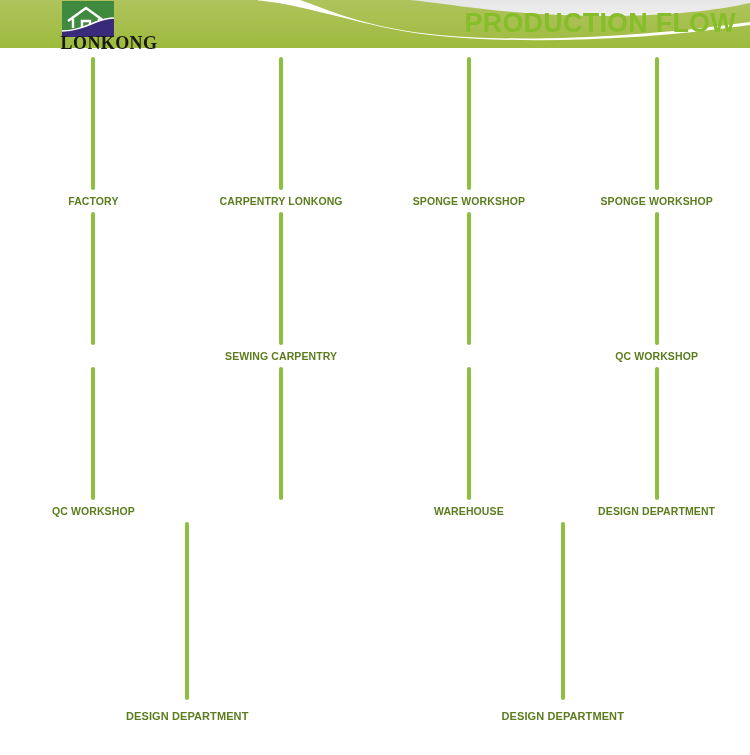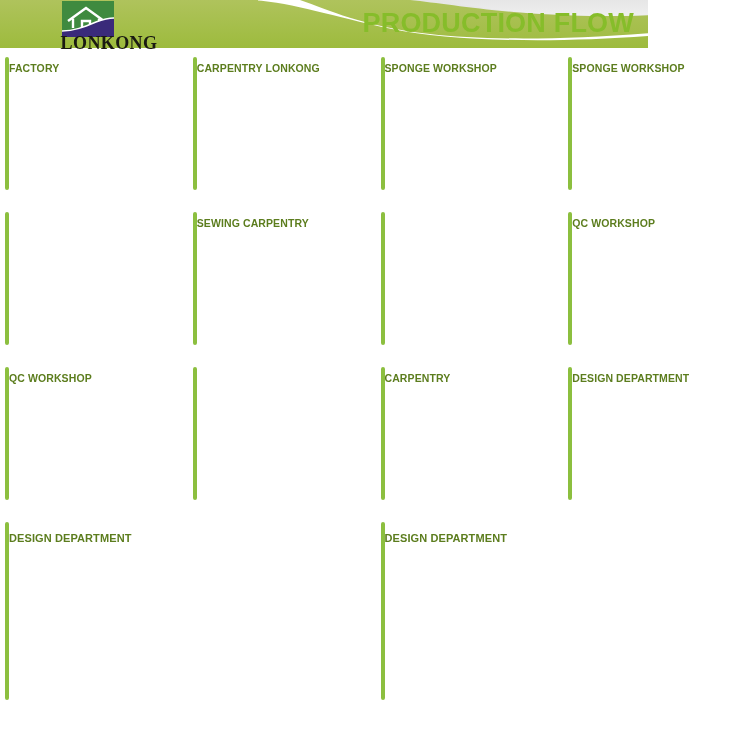--- a/index.html
+++ b/index.html
@@ -7,21 +7,21 @@
   html, body {
     width: 750px; height: 755px;
     background: #ffffff;
     font-family: "Liberation Sans", sans-serif;
     overflow: hidden;
   }
 
   
   .header {
     position: relative;
-    width: 648px;
+    width: 750px;
     height: 57px;
     background: #eaeaea;
     overflow: hidden;
   }
   .header-wave {
     position: absolute;
     inset: 0;
     width: 750px;
     height: 57px;
   }
@@ -79,22 +79,22 @@
     display: flex;
     width: 750px;
     padding: 0 5px;
     gap: 11px;
   }
   .row-small { height: 155px; }
   .row-wide  { height: 210px; }
 
   .cell {
     display: flex;
-    flex-direction: row;
-    align-items: flex-start;
+    flex-direction: column;
+    align-items: center;
     flex: 1 1 0;
     min-width: 0;
   }
   .frame {
     border: 2px solid #8cbf3f;
     border-radius: 13px;
     overflow: hidden;
     background: #cfcfcf;
     position: relative;
     flex: 0 0 auto;
@@ -745,21 +745,21 @@
             <g fill="#b03a2a">
                 <rect x="68" y="86" width="4" height="10"></rect>
                 <rect x="116" y="96" width="4" height="10"></rect>
               </g>
             <rect x="128" y="84" width="26" height="14" fill="#6a5a46"></rect>
             <path d="M0 104 L175 98" stroke="#9e9a8e" stroke-width="1.2" fill="none"></path>
             <path d="M0 122 L175 112" stroke="#9e9a8e" stroke-width="1" fill="none"></path>
           </svg>
         </div>
       </div>
-      <div class="caption">CARPENTRY</div>
+      <div class="caption">WAREHOUSE</div>
     </div>
 
     <div class="cell">
       <div class="frame">
         <div class="photo">
           <svg viewBox="0 0 175 133" preserveAspectRatio="none">
             <rect width="175" height="133" fill="#8a8272"></rect>
             <rect width="175" height="40" fill="#b8b09c"></rect>
             <rect x="0" y="0" width="30" height="60" fill="#e6e2d2"></rect>
             <rect x="36" y="0" width="26" height="40" fill="#ddd8c6"></rect>

